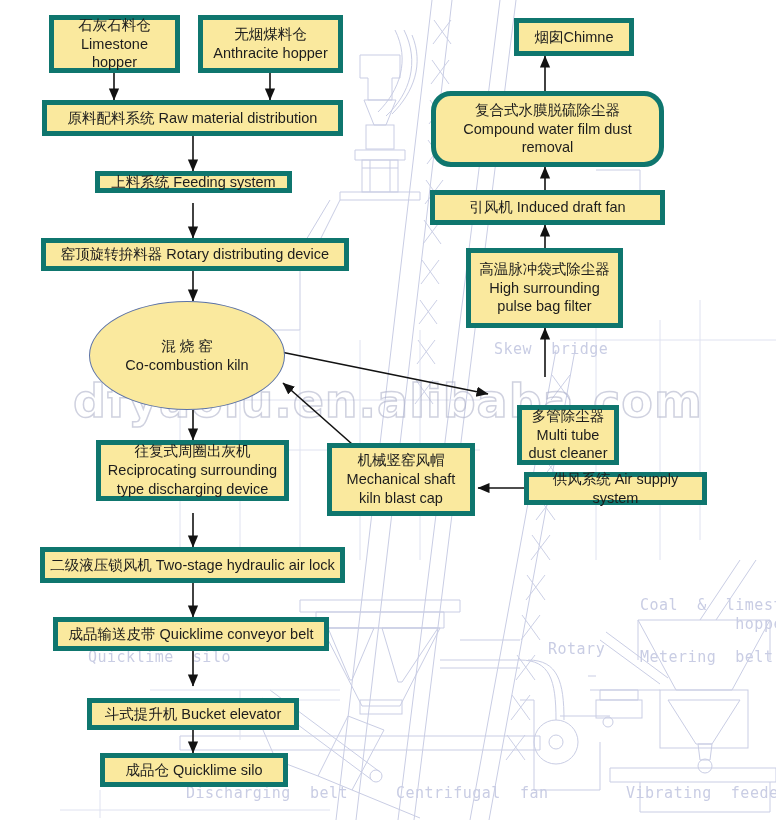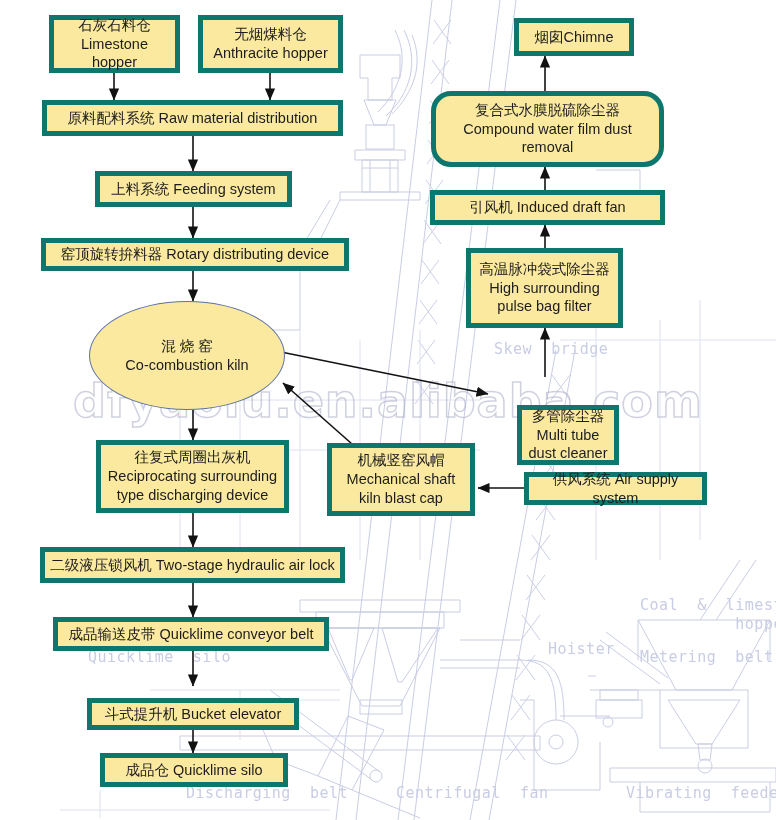--- a/index.html
+++ b/index.html
@@ -254,21 +254,21 @@
       <path d="M596 170 L640 170 L640 200"></path>
     </g>
   </svg>
 
   <div id="bg-labels">
     <div class="bg-label" style="left:494px; top:340px;">Skew  bridge</div>
     <div class="bg-label" style="left:88px; top:622px;">discharging  device</div>
     <div class="bg-label" style="left:88px; top:648px;">Quicklime  silo</div>
     <div class="bg-label" style="left:186px; top:784px;">Discharging  belt</div>
     <div class="bg-label" style="left:396px; top:784px;">Centrifugal  fan</div>
-    <div class="bg-label" style="left:548px; top:640px;">Hoister</div>
+    <div class="bg-label" style="left:548px; top:640px;">Rotary</div>
     <div class="bg-label" style="left:640px; top:596px;">Coal  &amp;  limestone
           hopper</div>
     <div class="bg-label" style="left:640px; top:648px;">Metering  belt</div>
     <div class="bg-label" style="left:626px; top:784px;">Vibrating  feeder</div>
   </div>
 
   <div id="watermark">dfyaolu.en.alibaba.com</div>
 
   <svg id="connectors" viewBox="0 0 776 820" width="776" height="820">
     <defs>
@@ -324,34 +324,34 @@
 
   <div class="node" style="left:198px; top:15px;  width:145px; height:58px;">
     <span class="txt">无烟煤料仓
 Anthracite hopper</span>
   </div>
 
   <div class="node" style="left:42px;  top:100px; width:301px; height:36px;">
     <span class="txt">原料配料系统 Raw material distribution</span>
   </div>
 
-  <div class="node" style="left:95px;  top:171px; width:197px; height:36px;">
+  <div class="node" style="left:95px;  top:171px; width:197px; height:22px;">
     <span class="txt">上料系统 Feeding system</span>
   </div>
 
   <div class="node" style="left:41px;  top:238px; width:308px; height:33px;">
     <span class="txt">窑顶旋转拚料器 Rotary distributing device</span>
   </div>
 
   <div class="node ellipse" style="left:89px; top:301px; width:196px; height:109px;">
     <span class="txt">混 烧 窑
 Co-combustion  kiln</span>
   </div>
 
-  <div class="node" style="left:96px;  top:440px; width:193px; height:73px;">
+  <div class="node" style="left:96px;  top:440px; width:193px; height:61px;">
     <span class="txt">往复式周圈出灰机
 Reciprocating surrounding
 type discharging device</span>
   </div>
 
   <div class="node" style="left:40px;  top:547px; width:305px; height:36px;">
     <span class="txt">二级液压锁风机 Two-stage hydraulic air lock</span>
   </div>
 
   <div class="node" style="left:53px;  top:617px; width:276px; height:34px;">

